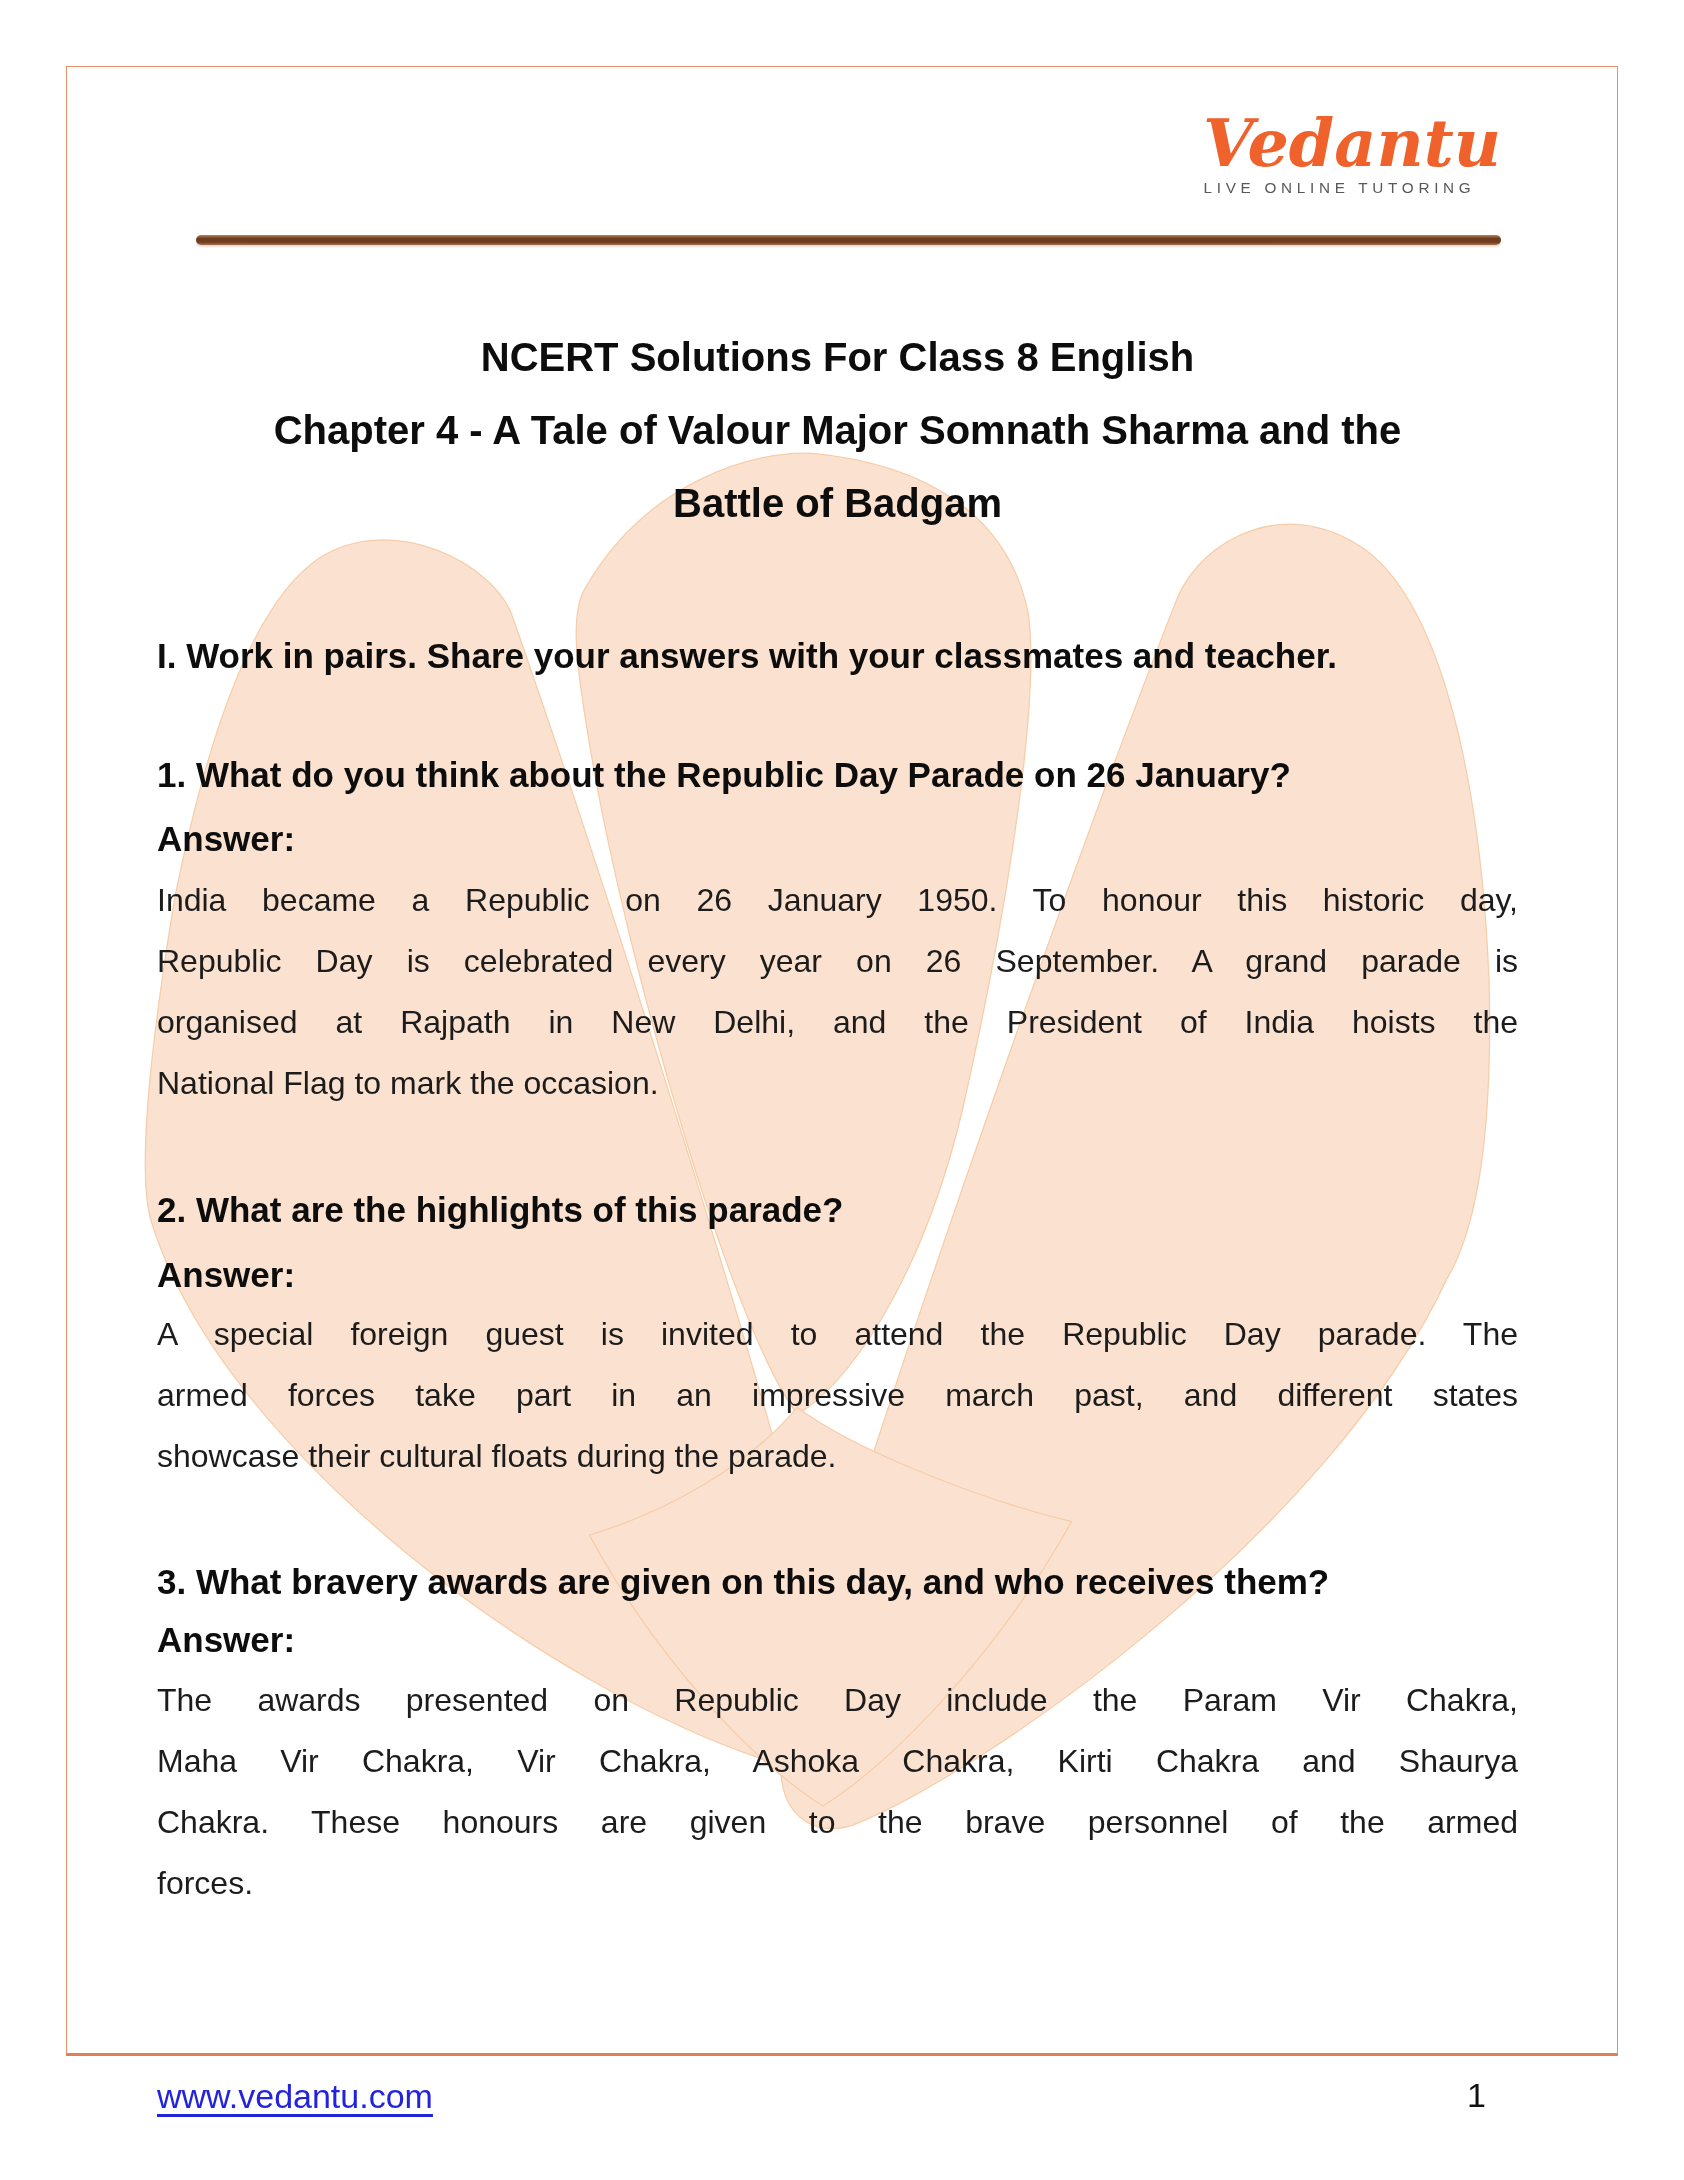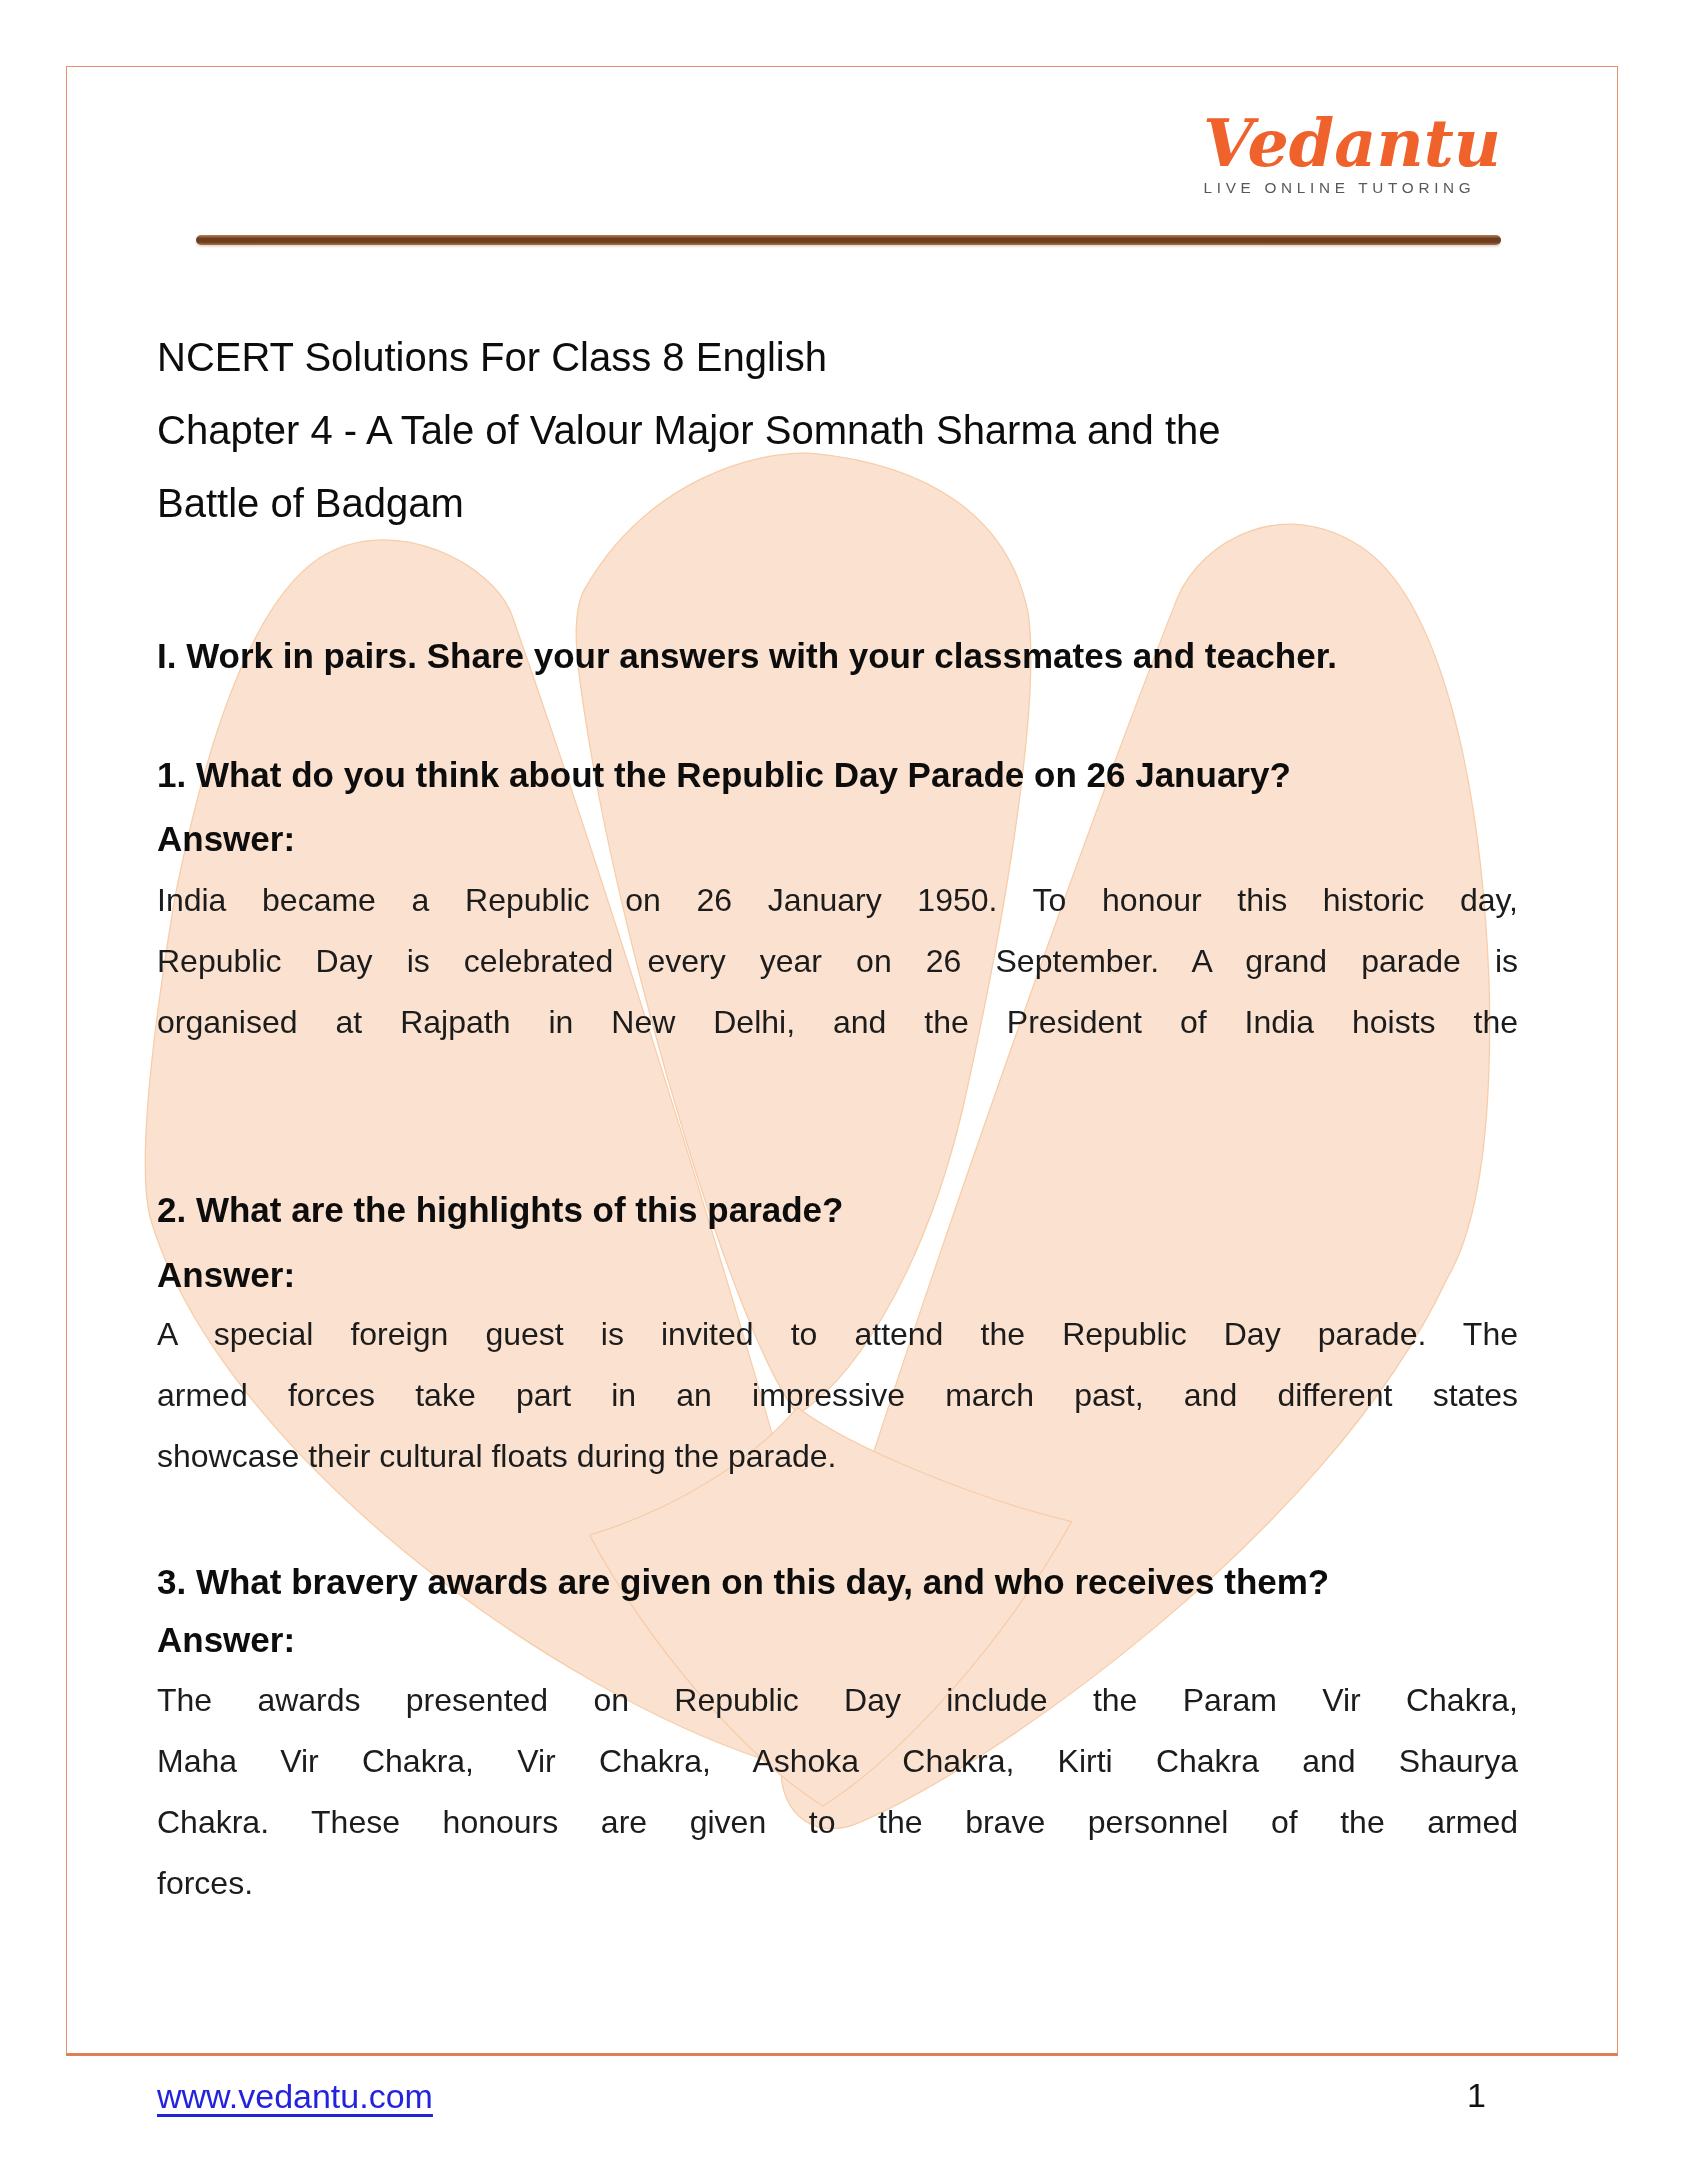--- a/index.html
+++ b/index.html
@@ -34,21 +34,21 @@
   .divider{
     position:absolute;left:196px;top:235px;width:1305px;height:10.2px;z-index:2;
     border-radius:5.1px;
     background:linear-gradient(180deg,#b5825c 0%,#6e3d1e 35%,#6e3d1e 70%,#a5714a 100%);
     box-shadow:0 1.7px 1.7px rgba(150,100,60,.25);
   }
   
   .content{position:absolute;left:157px;top:0;width:1361px;z-index:2;}
   .doc-title{
     position:absolute;left:0;top:321px;width:1361px;
-    text-align:left;font-weight:normal;font-size:40px;line-height:73px;color:#0d0d0d;
+    text-align:center;font-weight:bold;font-size:40px;line-height:73px;color:#0d0d0d;
   }
   .h-block{
     position:absolute;left:0;width:1361px;
     font-weight:bold;font-size:35px;line-height:61px;color:#0d0d0d;
   }
   .p-block{position:absolute;left:0;width:1361px;font-size:32px;color:#1c1c1c;}
   .par-line{
     height:61px;line-height:61px;
     text-align:justify;text-align-last:justify;
   }
@@ -125,20 +125,21 @@
     </div>
 
     <div class="h-block pos-section">I. Work in pairs. Share your answers with your classmates and teacher.</div>
 
     <div class="h-block pos-q1">1. What do you think about the Republic Day Parade on 26 January?</div>
     <div class="h-block pos-a1">Answer:</div>
     <div class="p-block pos-p1">
         <div class="par-line">India became a Republic on 26 January 1950. To honour this historic day,</div>
         <div class="par-line">Republic Day is celebrated every year on 26 September. A grand parade is</div>
         <div class="par-line">organised at Rajpath in New Delhi, and the President of India hoists the</div>
+        <div class="par-line last">National Flag to mark the occasion.</div>
       </div>
 
     <div class="h-block pos-q2">2. What are the highlights of this parade?</div>
     <div class="h-block pos-a2">Answer:</div>
     <div class="p-block pos-p2">
         <div class="par-line">A special foreign guest is invited to attend the Republic Day parade. The</div>
         <div class="par-line">armed forces take part in an impressive march past, and different states</div>
         <div class="par-line last">showcase their cultural floats during the parade.</div>
       </div>
 

